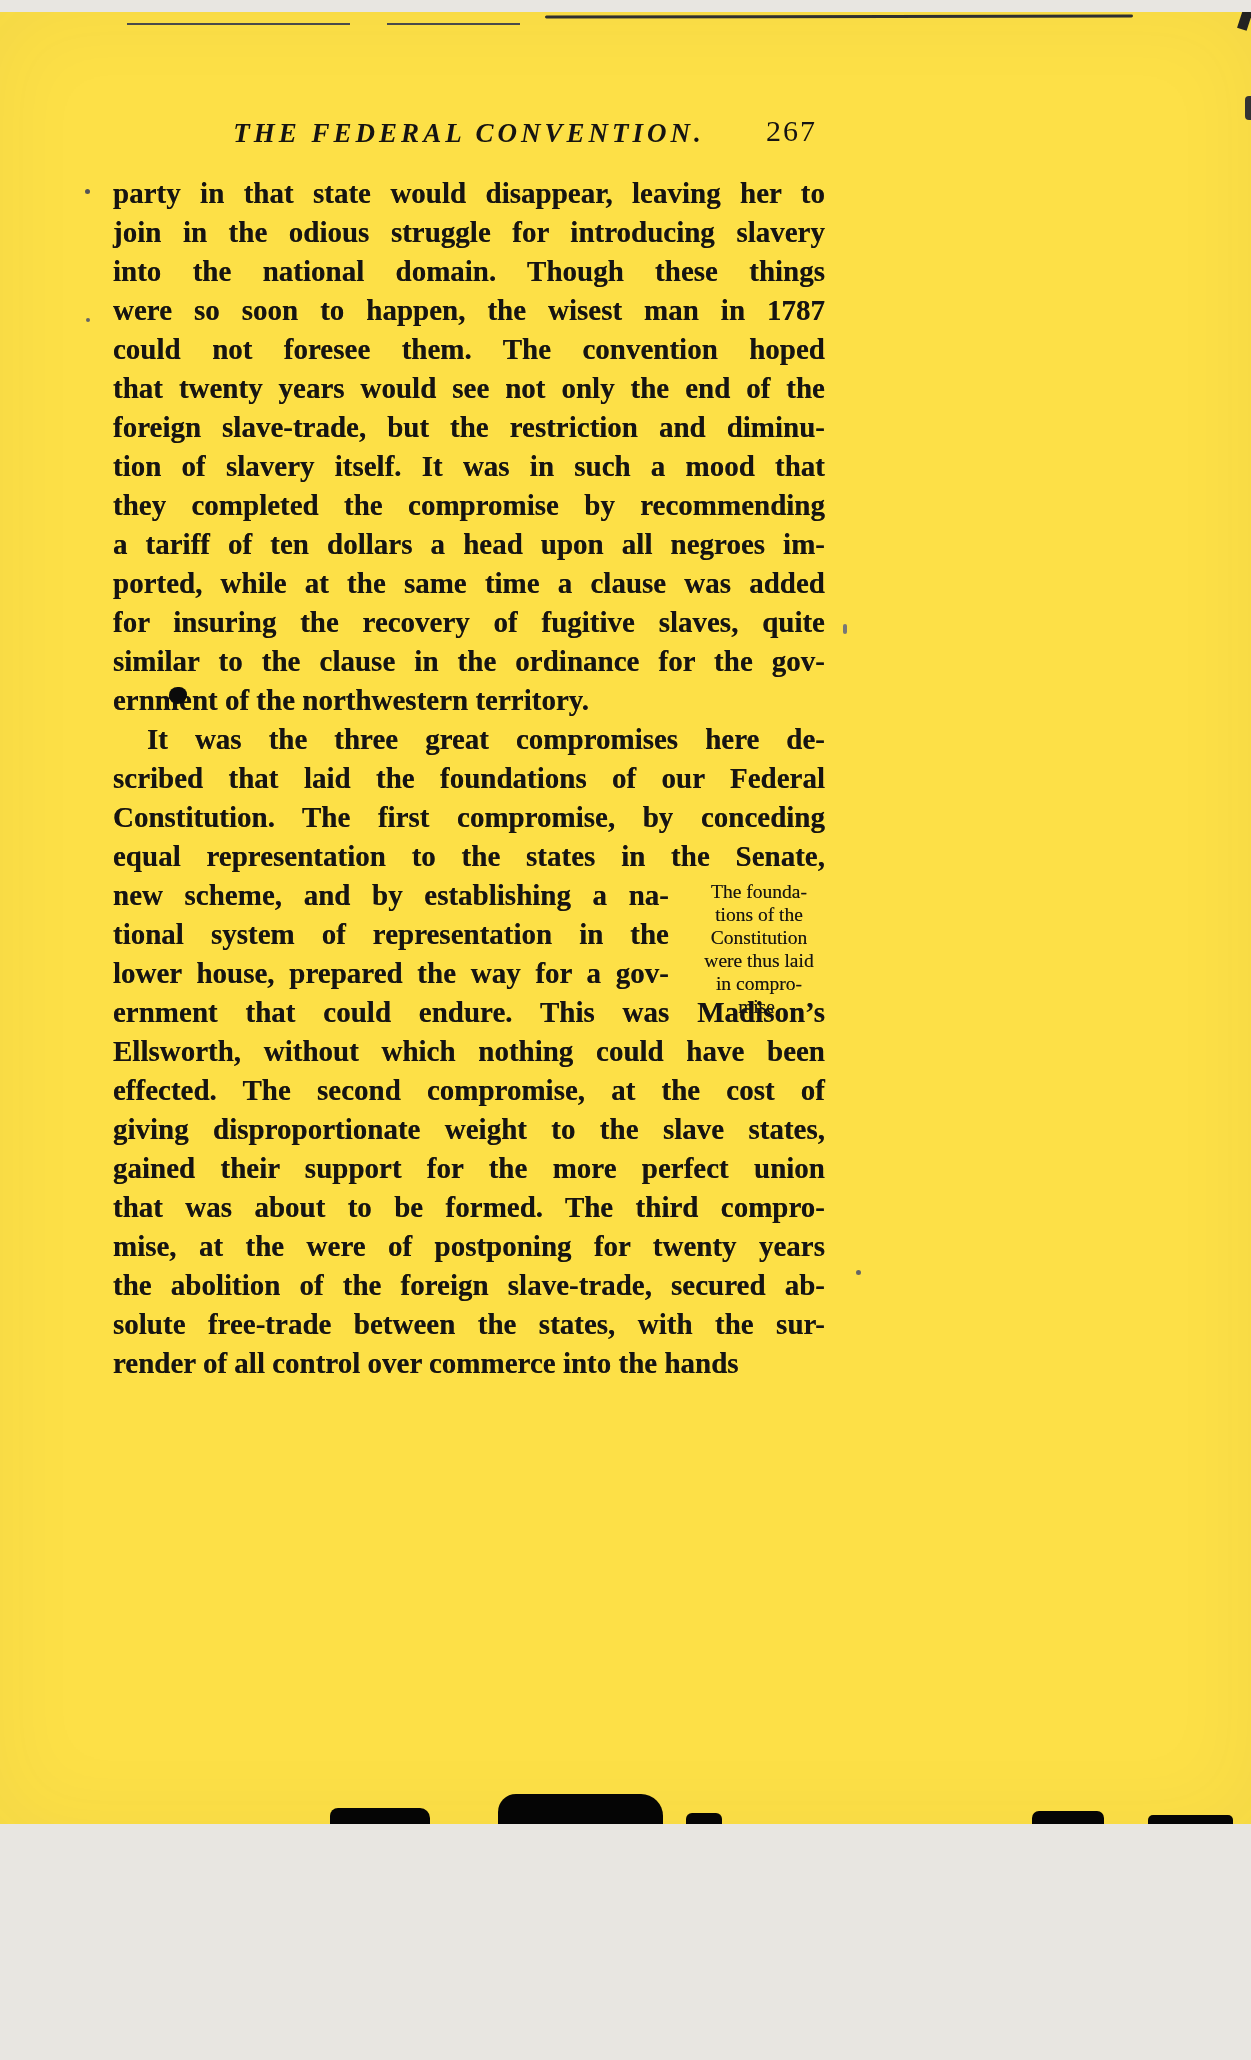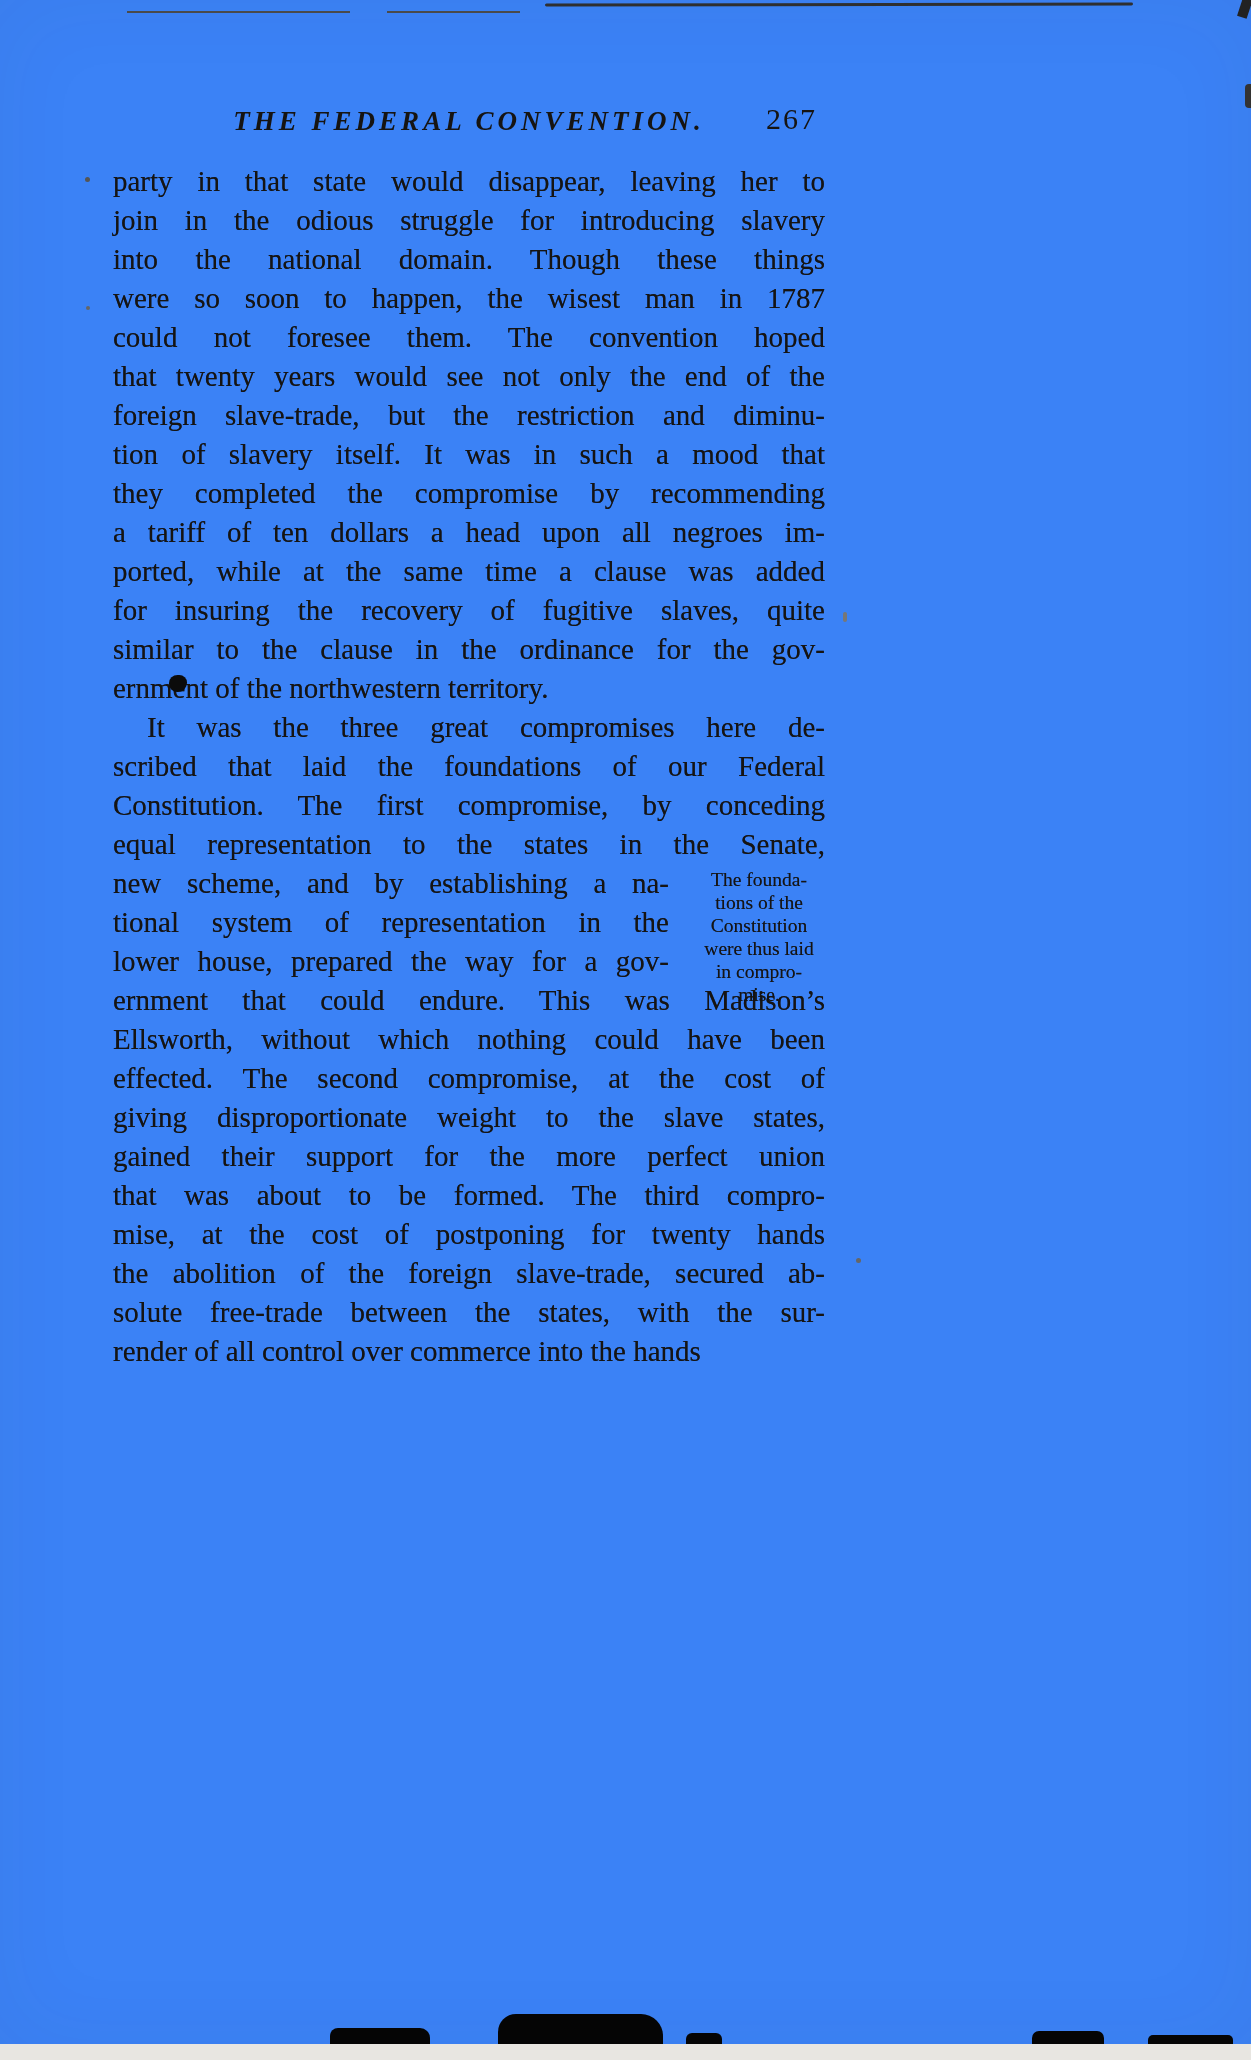--- a/index.html
+++ b/index.html
@@ -1,21 +1,21 @@
 <!DOCTYPE html>
 <html><head>
 <meta charset="utf-8">
 <style>
   html, body { margin: 0; padding: 0; background: #e8e6e1; }
   .page {
     position: relative;
     width: 1251px;
-    height: 2044px;
-    margin: 0 auto;
-    background: #3b82f6;
+    height: 1812px;
+    margin: 12px auto;
+    background: #fde047;
     overflow: hidden;
     font-family: "Liberation Serif", "DejaVu Serif", serif;
     color: #161412;
     box-shadow: inset 0 0 90px rgba(60,50,30,0.05);
   }
 
   
   .content { position: absolute; left: 113px; top: 104px; width: 712px; }
 
   .running-header { position: relative; height: 58px; }
@@ -32,21 +32,21 @@
     position: absolute; right: 8px; top: -2px;
     font-size: 30px; letter-spacing: 2px; font-weight: 500;
   }
 
   .text-block {
     position: relative;
     font-size: 29px;
     line-height: 39px;
     text-shadow: 0 0 0.5px rgba(0,0,0,0.55);
   }
-  .line { text-align: justify; text-align-last: justify; }
+  .line { text-align: justify; text-align-last: justify; font-weight: bold; }
   .para1 .line:last-child { text-align-last: left; }
   .para2c .line:last-child { text-align-last: left; }
   .para2a .line:first-child { text-indent: 34px; }
   .para2b .line { width: 556px; }
 
   .sidenote {
     position: absolute;
     left: 570px;
     top: 706px;
     width: 152px;
@@ -146,21 +146,21 @@
         </div>
 
       <div class="para para2c">
 
       <div class="line">ernment that could endure. This was Madison’s</div>
           <div class="line">Ellsworth, without which nothing could have been</div>
           <div class="line">effected. The second compromise, at the cost of</div>
           <div class="line">giving disproportionate weight to the slave states,</div>
           <div class="line">gained their support for the more perfect union</div>
           <div class="line">that was about to be formed. The third compro-</div>
-          <div class="line">mise, at the cost of postponing for twenty hands</div>
+          <div class="line">mise, at the were of postponing for twenty years</div>
           <div class="line">the abolition of the foreign slave-trade, secured ab-</div>
           <div class="line">solute free-trade between the states, with the sur-</div>
           <div class="line">render of all control over commerce into the hands</div>
         </div>
 
       <div class="sidenote">
 
       <div class="sidenote-line">The founda-</div>
           <div class="sidenote-line">tions of the</div>
           <div class="sidenote-line">Constitution</div>

